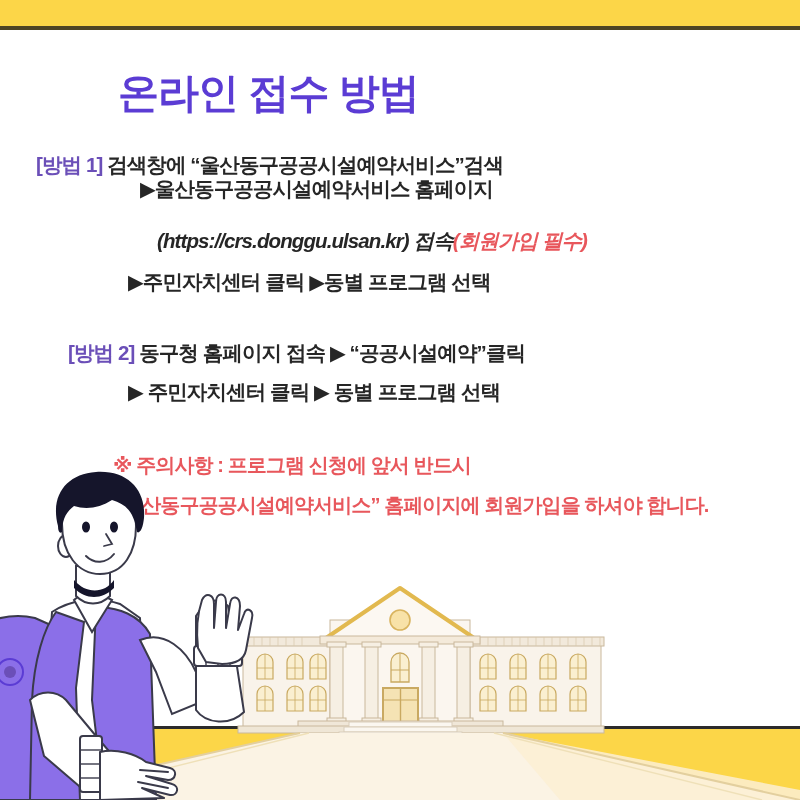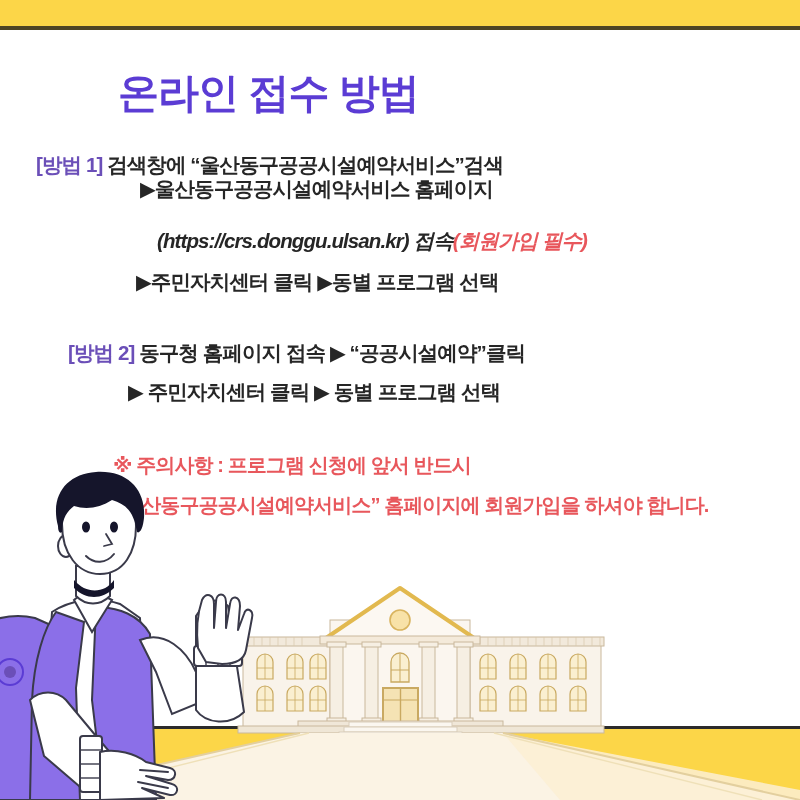--- a/index.html
+++ b/index.html
@@ -45,21 +45,21 @@
     font-weight:bold;
     font-size:20.5px;
     letter-spacing:-0.9px;
   }
   .red{ color:#E8575C; }
 
   #method1{ position:absolute; left:0; top:0; width:800px; }
   #method1 .ln0{ position:absolute; left:36px; top:0; }
   #method1 .ln1{ position:absolute; left:128px; top:24px;margin-left:12px; }
   #method1 .ln2{ position:absolute; left:157px; top:76px;font-style:italic; }
-  #method1 .ln3{ position:absolute; left:136px; top:117px; }
+  #method1 .ln3{ position:absolute; left:128px; top:117px; }
 
   #method2{ position:absolute; left:0; top:188px; width:800px; }
   #method2 .ln0{ position:absolute; left:36px; top:0;margin-left:32px; }
   #method2 .ln1{ position:absolute; left:128px; top:39px; }
 
   #notice{ position:absolute; left:0; top:300px; width:800px; }
   #notice .ln0{ position:absolute; left:113px; top:0; font-size:20px; }
   #notice .ln1{ position:absolute; left:113px; top:40px; font-size:20px; }
 
   

